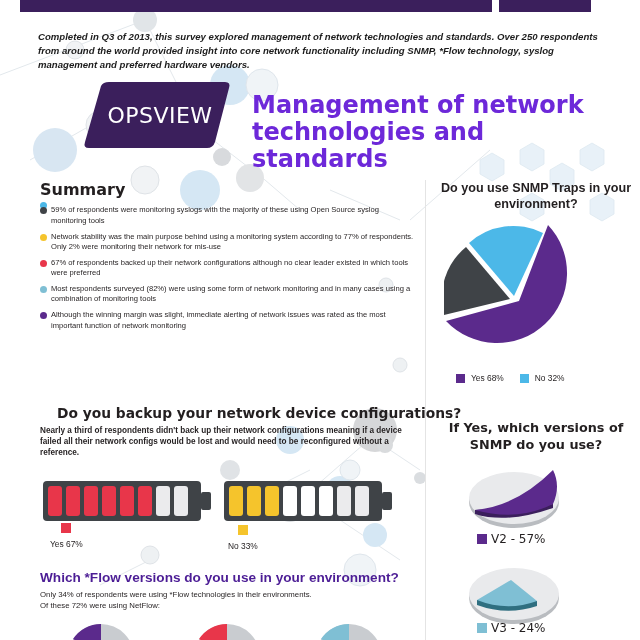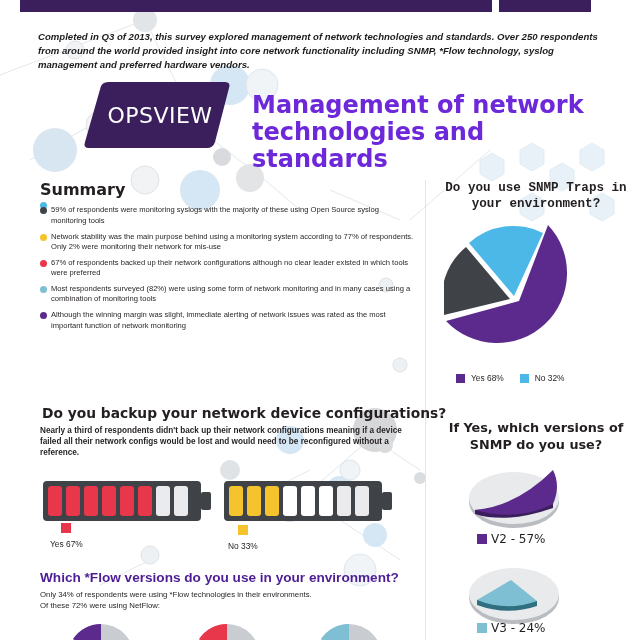--- a/index.html
+++ b/index.html
@@ -19,27 +19,27 @@
 
   .main-title { position: absolute; left: 252px; top: 92px; width: 350px; font-family: "DejaVu Sans", sans-serif; font-size: 24px; line-height: 27px; color: #6d28d9; z-index: 3; }
 
   .summary-title { position: absolute; left: 40px; top: 180px; font-family: "DejaVu Sans", sans-serif; font-size: 16px; color: #231f20; z-index: 3; }
   .summary-list { position: absolute; left: 40px; top: 200px; width: 375px; z-index: 3; list-style: none; }
   .summary-list li { position: relative; padding-left: 11px; font-size: 7.6px; line-height: 10.4px; margin-bottom: 5.4px; color: #231f20; }
   .summary-list li .dot { position: absolute; left: 0; top: 2px; width: 7px; height: 7px; border-radius: 50%; }
 
   .divider { position: absolute; left: 425px; top: 180px; width: 1px; height: 460px; background: #e4e4e4; z-index: 2; }
 
-  .snmp-title { position: absolute; left: 436px; top: 180px; width: 200px; text-align: center; font-family: Liberation Mono, monospace; font-size: 12.6px; line-height: 16px; color: #231f20; z-index: 3; }
+  .snmp-title { position: absolute; left: 436px; top: 180px; width: 200px; text-align: center; font-family: Liberation Sans, sans-serif; font-size: 12.6px; line-height: 16px; color: #231f20; z-index: 3; }
   .snmp-pie { position: absolute; left: 444px; top: 223px; z-index: 3; }
   .snmp-legend { position: absolute; left: 456px; top: 373px; display: flex; gap: 16px; font-size: 8.4px; color: #231f20; z-index: 3; align-items: center; }
   .snmp-legend .item { display: flex; align-items: center; gap: 6px; }
   .snmp-legend .sw { width: 9px; height: 9px; display: inline-block; }
 
-  .backup-title { position: absolute; left: 42px; top: 405px; font-family: "DejaVu Sans", sans-serif; font-size: 13.8px; color: #231f20; z-index: 3; }
+  .backup-title { position: absolute; left: 57px; top: 405px; font-family: "DejaVu Sans", sans-serif; font-size: 13.8px; color: #231f20; z-index: 3; }
   .backup-desc { position: absolute; left: 40px; top: 425px; width: 380px; font-size: 8.2px; font-weight: bold; line-height: 11px; color: #231f20; z-index: 3; }
 
   .battery { position: absolute; z-index: 3; }
   .battery-yes { left: 43px; top: 481px; }
   .battery-no { left: 224px; top: 481px; }
   .bat-legend { position: absolute; font-size: 8.4px; color: #231f20; display: flex; align-items: center; gap: 6px; z-index: 3; flex-direction: column; }
   .bat-legend .sw { width: 10px; height: 10px; display: inline-block; }
   .bat-legend-yes { left: 50px; top: 523px; }
   .bat-legend-no { left: 228px; top: 525px; }
 

